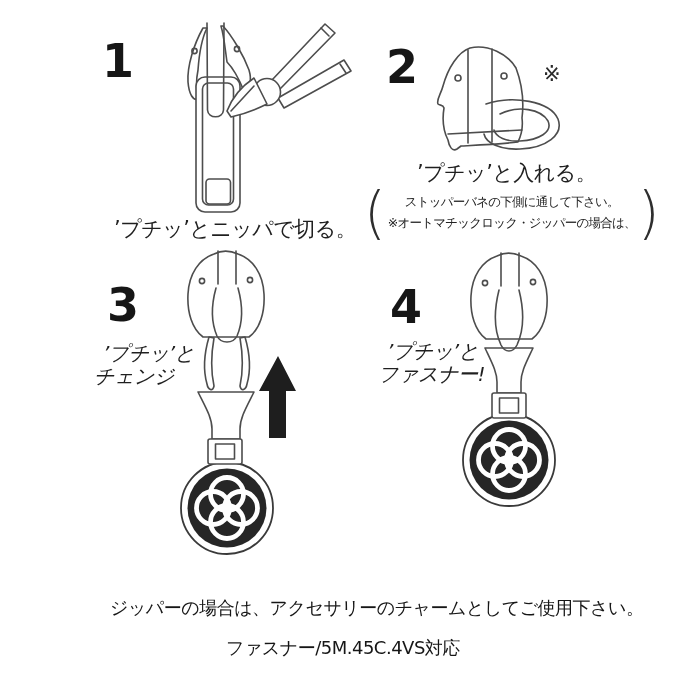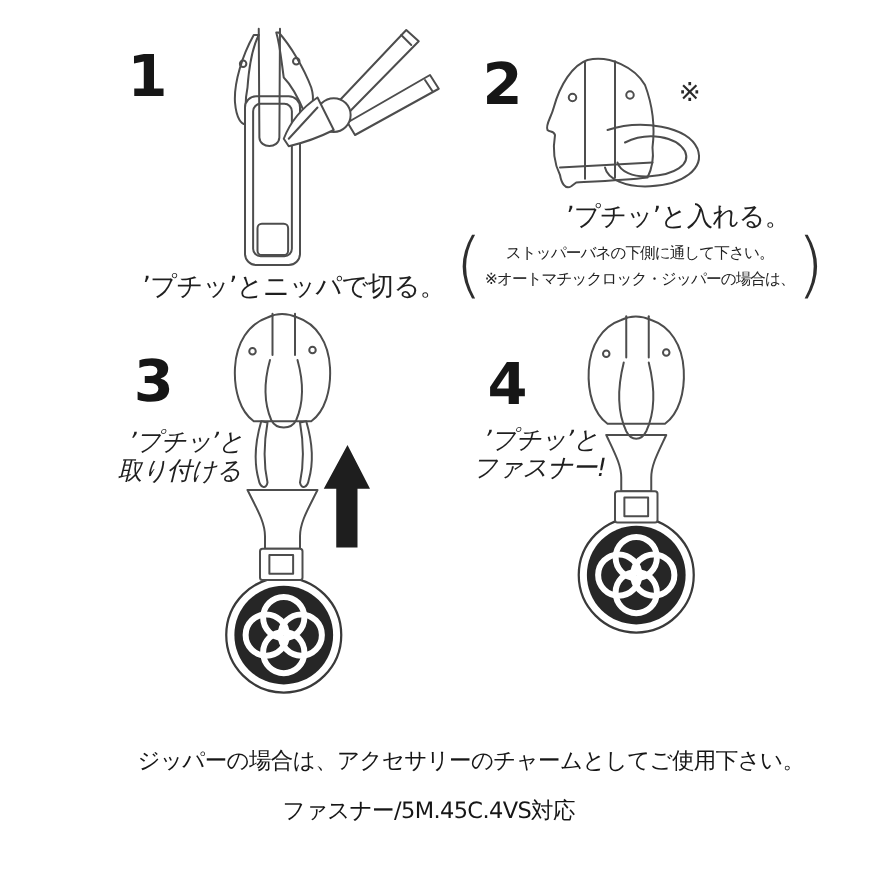--- a/index.html
+++ b/index.html
@@ -64,21 +64,21 @@
     <path class="wire" d="M20,92 L94,88"></path>
     <circle class="wire" cx="30" cy="36" r="3"></circle>
     <circle class="wire" cx="76" cy="34" r="3"></circle>
 
     <path class="wire" d="M58,62 C85,53 122,59 130,77 C136,93 118,106 92,107 C72,108 58,101 56,92"></path>
     <path class="wire" d="M72,72 C90,63 113,67 120,79 C125,90 111,98 92,99 C78,100 68,95 66,88"></path>
   </svg>
 
   <div class="refmark" style="left:543px;top:62px;">※</div>
 
-  <div class="cap" style="left:417px;top:159px;margin-left:36px;">’プチッ’と入れる。</div>
+  <div class="cap" style="left:417px;top:159px;">’プチッ’と入れる。</div>
 
   <div class="note" style="left:364px;top:189px;">
     <span class="paren">(</span>
     <span class="lines">
       <span style="display:block;">ストッパーバネの下側に通して下さい。</span>
       <span style="display:block;">※オートマチックロック・ジッパーの場合は、</span>
     </span>
     <span class="paren">)</span>
   </div>
 
@@ -109,21 +109,21 @@
     </g>
 
     <rect class="lineart" x="120" y="193" width="34" height="25" rx="2"></rect>
     <rect class="wire" x="127.5" y="198" width="19" height="15"></rect>
 
     <path d="M190,110 L208,145 L198,145 L198,192 L181,192 L181,145 L171,145 Z" fill="#1e1e1e"></path>
   </svg>
 
   <div class="cap-2l" style="left:94px;top:342px;">
     <span class="l1">’プチッ’と</span>
-    <span class="l2">取り付ける</span>
+    <span class="l2">チェンジ</span>
   </div>
 
   <div class="num" style="left:390px;top:284px;">4</div>
 
   <svg class="illus" style="left:418px;top:246px;" width="200" height="270" viewBox="0 0 200 270">
 
     <path class="lineart" d="M79,10 C64,15 54,30 53,50 C52,68 57,85 68,93 L114,93 C125,85 130,68 129,50 C128,30 118,15 103,10 C94,6 87,6 79,10 Z"></path>
     <path class="wire" d="M83,7 L83,40"></path>
     <path class="wire" d="M101,7 L101,40"></path>
     <circle class="wire" cx="67" cy="37" r="2.6"></circle>

